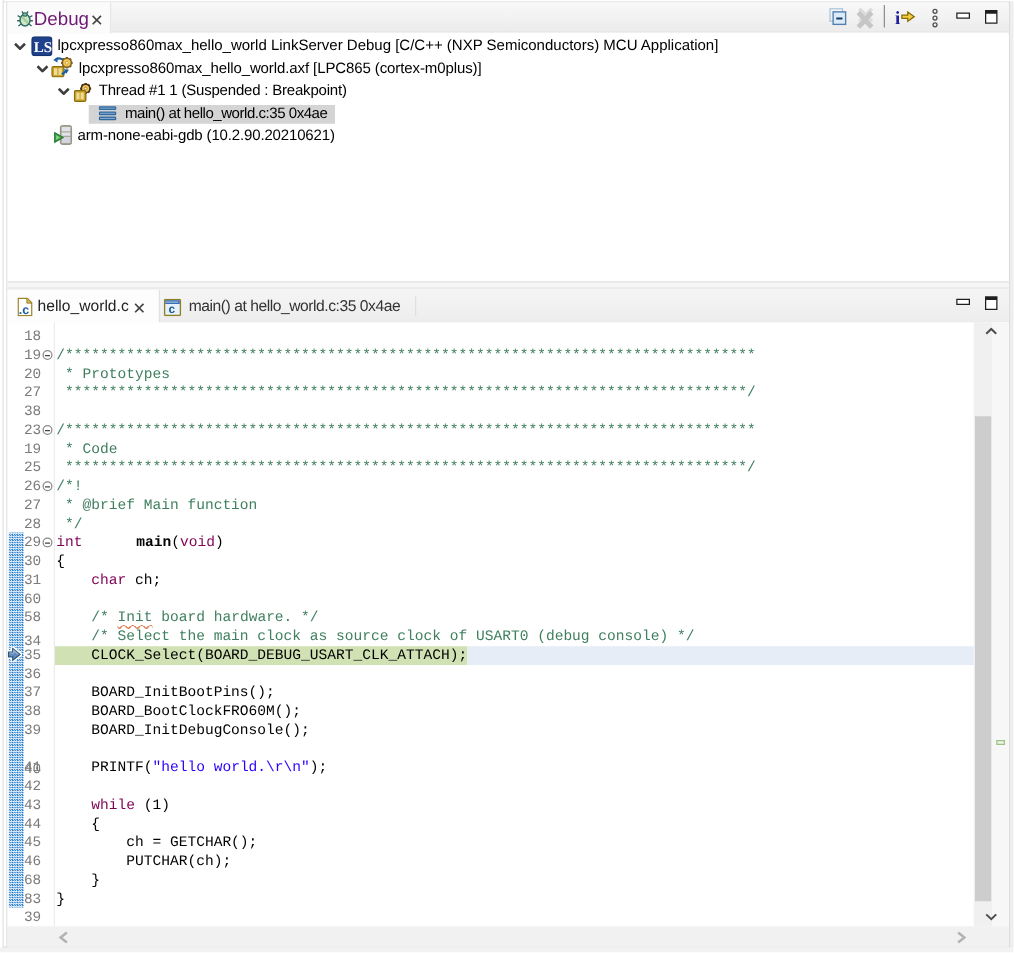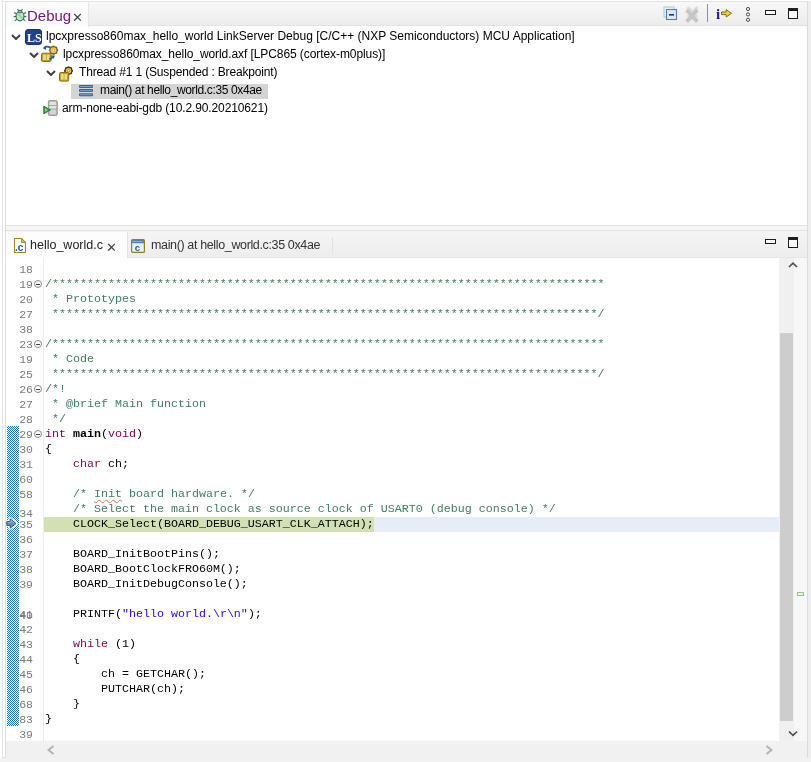--- a/index.html
+++ b/index.html
@@ -49,21 +49,21 @@
     border-radius:50%; background:#fff; }
   .fold::after { content:""; position:absolute; left:1px; top:3px; width:4px; height:1px; background:#444; }
   .ruler-sep { left:37px; top:0; width:1px; height:483px; background:#ececec; }
   .curline { left:38px; top:258.5px; width:330px; height:15px; background:#d0e1b4; }
   .curline2 { left:368px; top:258.5px; width:405px; height:15px; background:#e6edf7; }
   .code { position:absolute; left:39px; top:4px; font-family:"Liberation Mono", monospace;
     font-size:11.667px; line-height:15px; color:#000; white-space:pre; }
   .code div { height:15px; }
   .cm { color:#3f7f5f; }
   .kw { color:#7f0055; font-weight:normal; }
-  .fn { font-weight:bold; }
+  .fn { font-weight:bold;margin-left:36px; }
   .st { color:#2a00ff; }
 
   
   .vscroll { left:773px; top:0; width:15px; height:483px; background:#f0f0f0; }
   .vthumb { left:774px; top:75px; width:13px; height:388px; background:#cdcdcd; }
   .overview { left:788px; top:0; width:13px; height:483px; background:#f7f7f7; }
   .ovmark { left:791px; top:334px; width:7px; height:4px; background:#eef4e6; border:1px solid #9dc284; }
   .hscroll { left:6px; top:741px; width:801px; height:17px; background:#f1f1f1; }
 </style>
 </head>

